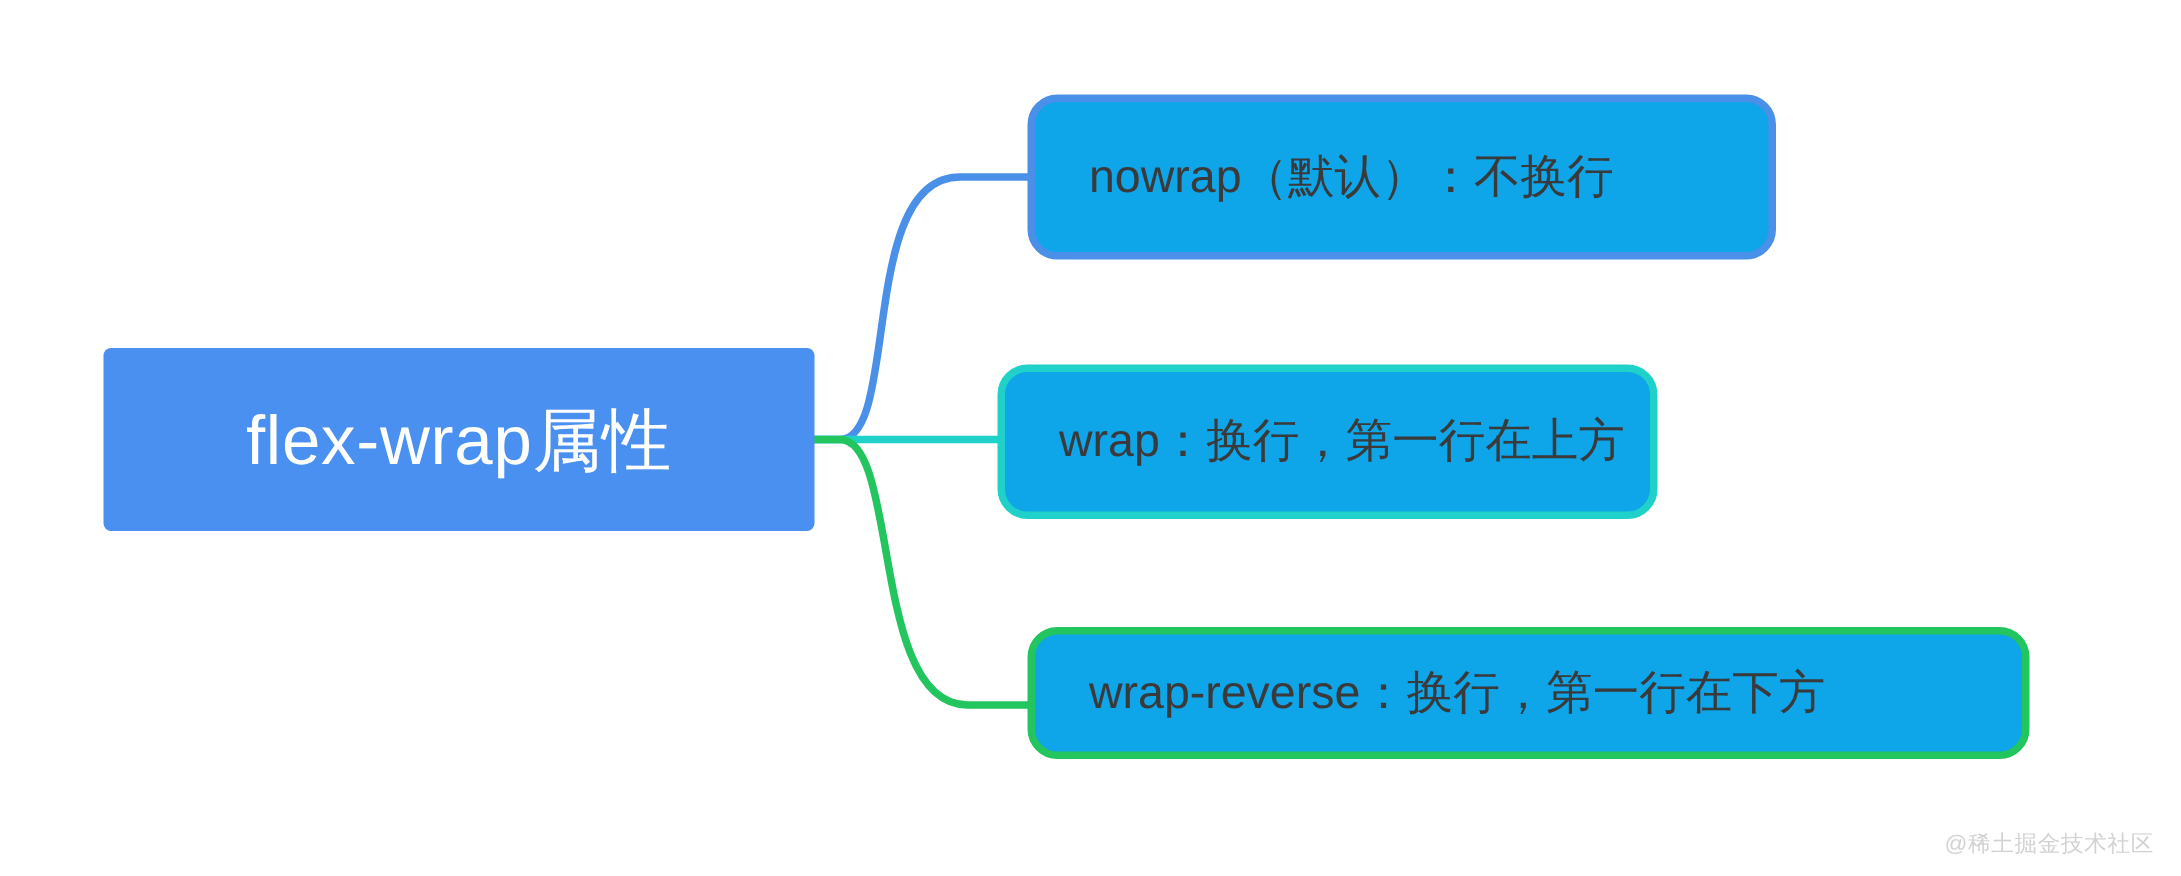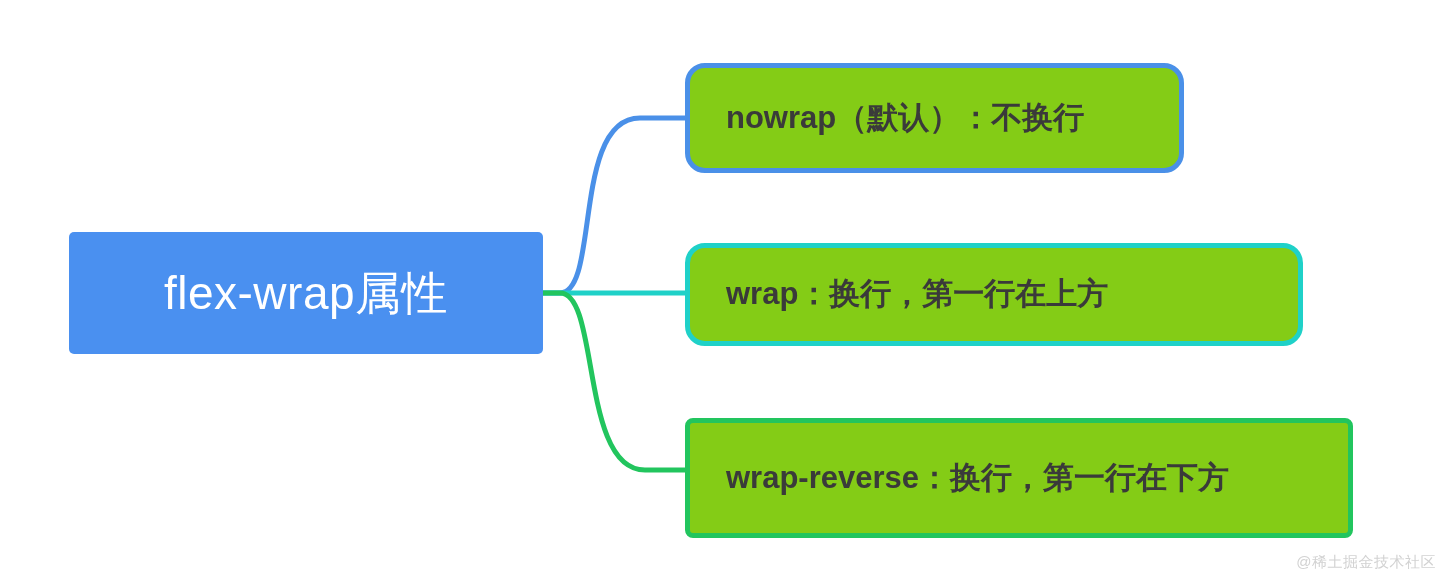--- a/index.html
+++ b/index.html
@@ -47,55 +47,54 @@
     border-radius: 5px;
     justify-content: center;
   }
   #root-node .node-label {
     color: #ffffff;
     font-size: 46px;
     letter-spacing: 0.5px;
   }
   
   .branch-node {
-    background: #84cc16;
+    background: #0ea5e9;
     border-style: solid;
     border-width: 5px;
     justify-content: flex-start;
-    font-weight: bold;
   }
   .branch-node .node-label {
     color: #3a3a3a;
     font-size: 31px;
   }
   #branch-node-0 {
     left: 685px;
     top: 63px;
     width: 499px;
     height: 110px;
     border-color: #4a90e8;
     border-radius: 20px;
   }
   #branch-node-0 .node-label { padding-left: 36px; }
   #branch-node-1 {
-    left: 685px;
+    left: 665px;
     top: 243px;
-    width: 618px;
+    width: 440px;
     height: 103px;
     border-color: #1fd1c8;
     border-radius: 20px;
   }
   #branch-node-1 .node-label { padding-left: 36px; }
   #branch-node-2 {
     left: 685px;
     top: 418px;
     width: 668px;
-    height: 120px;
+    height: 88px;
     border-color: #22c55e;
-    border-radius: 8px;
+    border-radius: 20px;
   }
   #branch-node-2 .node-label { padding-left: 36px; }
   
   #watermark {
     position: absolute;
     right: 18px;
     bottom: 12px;
     color: #d2d2d2;
     font-size: 15px;
     letter-spacing: 0.5px;

